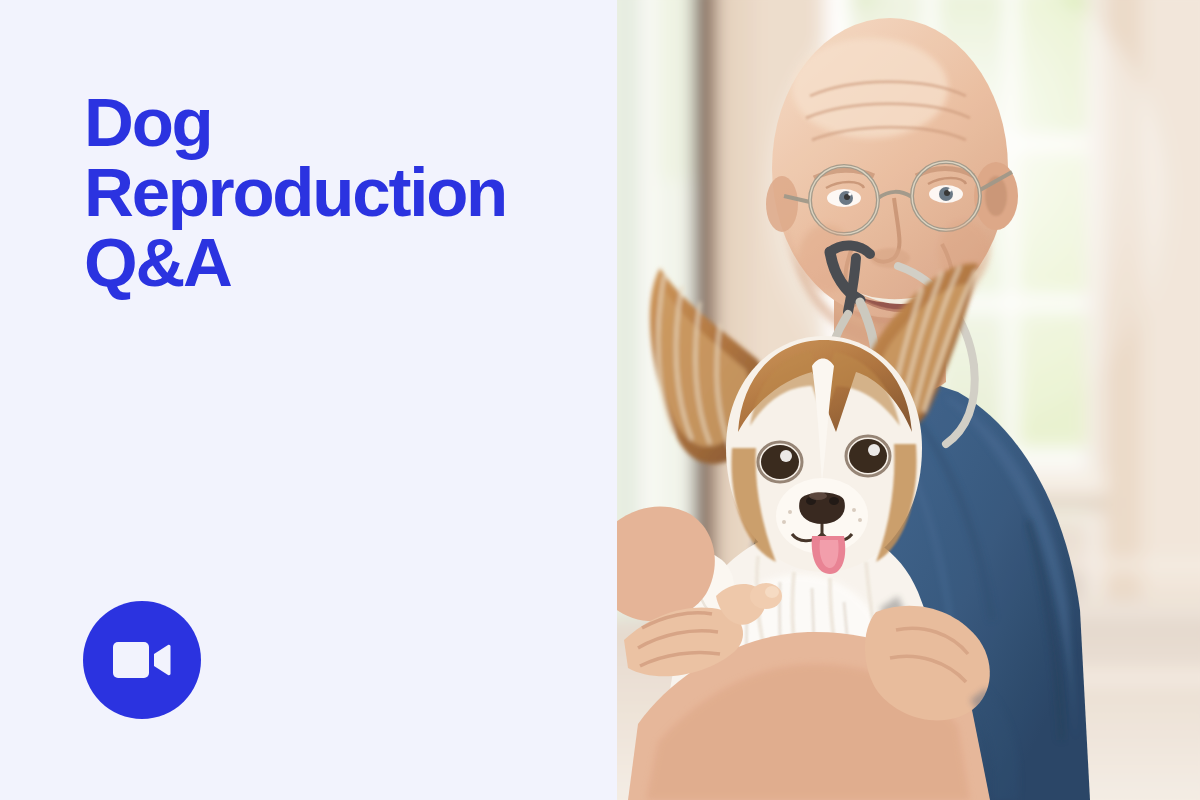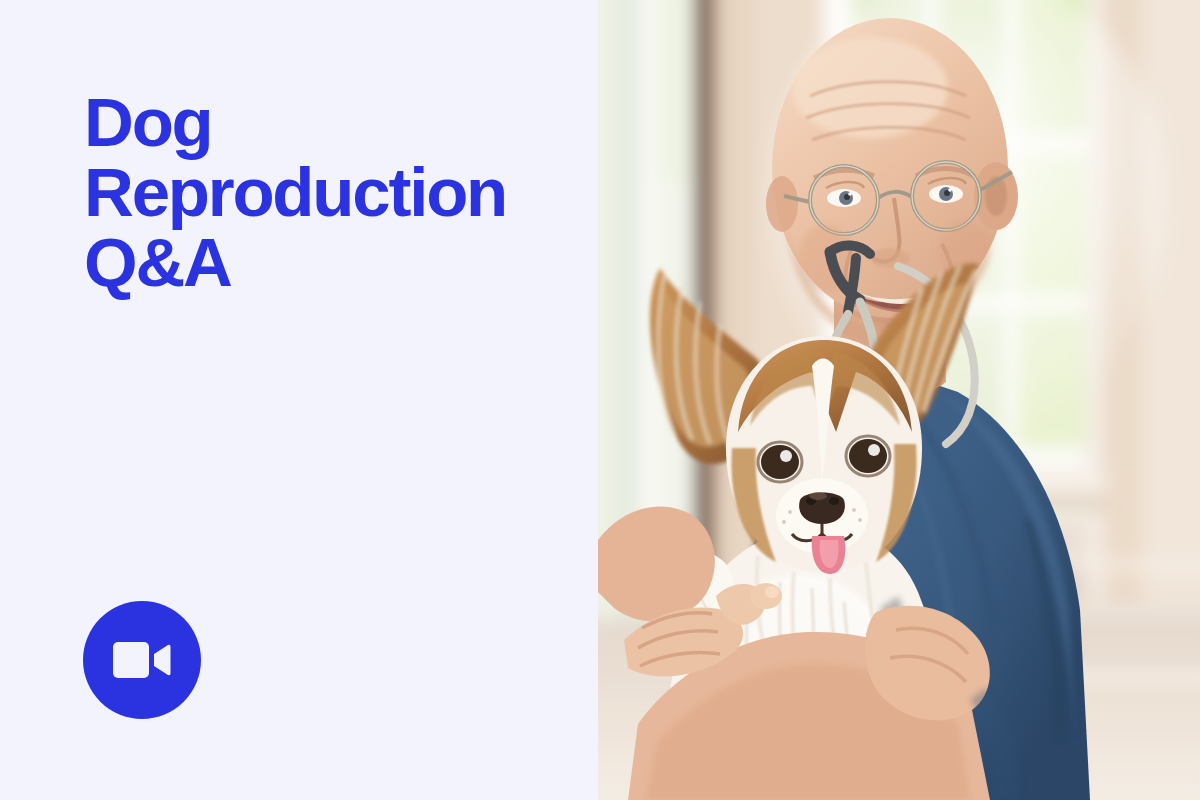--- a/index.html
+++ b/index.html
@@ -21,20 +21,21 @@
 
   
   .left-panel {
     position: absolute;
     left: 0;
     top: 0;
     width: 598px;
     height: 800px;
     background: #f2f3fd;
     z-index: 5;
+    padding-left: 19px;
   }
 
   .headline {
     position: absolute;
     left: 84px;
     top: 88px;
     width: 500px;
     margin: 0;
     font-family: "Liberation Sans", sans-serif;
     font-weight: 700;

